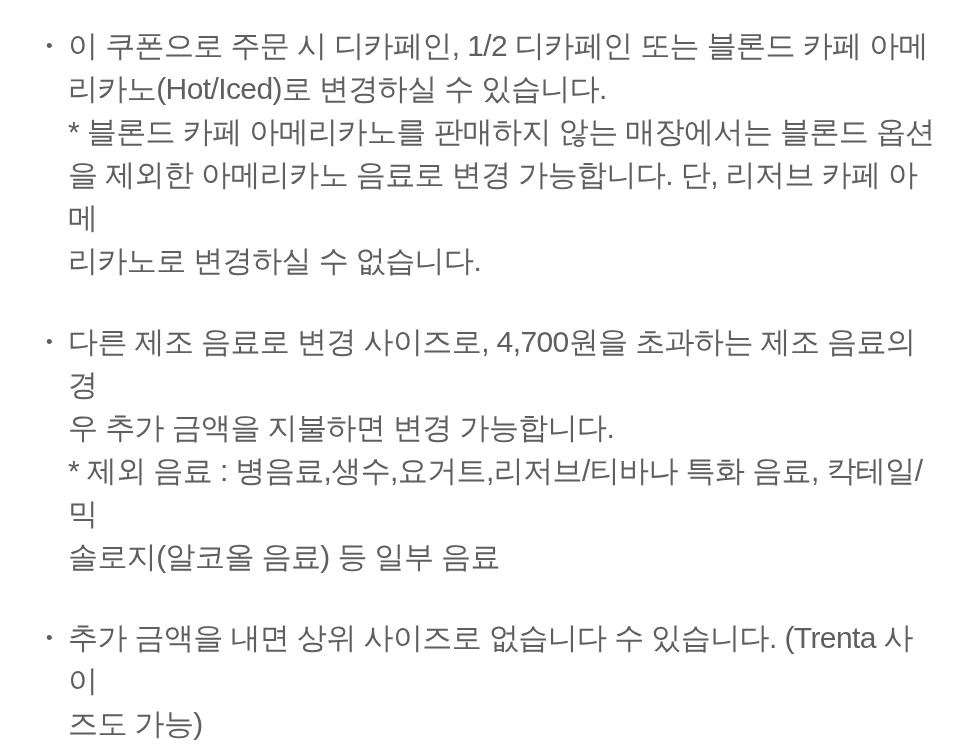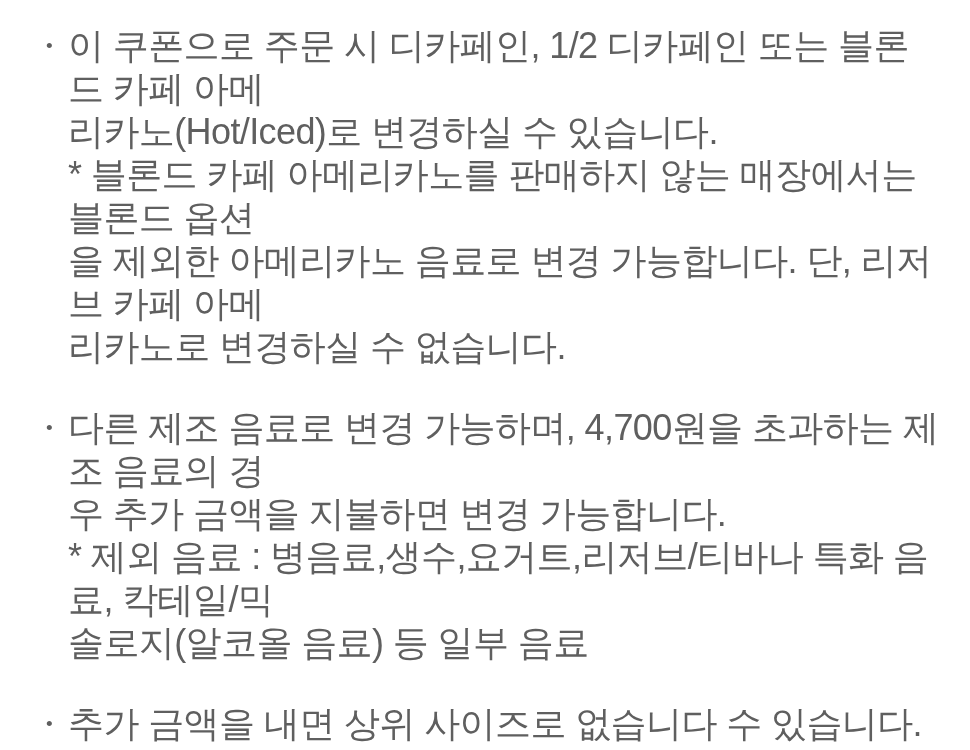--- a/index.html
+++ b/index.html
@@ -26,21 +26,21 @@
     flex: 0 0 22px;
     width: 22px;
     font-size: 19px;
     line-height: 43px;
     color: #5f5f5f;
     text-align: left;
   }
   .term-text {
     flex: 1 1 auto;
     max-width: 880px;
-    font-size: 36px;
+    font-size: 30px;
     line-height: 43px;
     font-weight: 500;
     letter-spacing: -0.6px;
     color: #5f5f5f;
     white-space: pre-line; 
   }
 </style>
 </head>
 <body style="background: rgb(255, 255, 255); color: rgb(95, 95, 95);">
 
@@ -51,21 +51,21 @@
       <span class="bullet-dot">•</span>
       <p class="term-text">이 쿠폰으로 주문 시 디카페인, 1/2 디카페인 또는 블론드 카페 아메
 리카노(Hot/Iced)로 변경하실 수 있습니다.
 * 블론드 카페 아메리카노를 판매하지 않는 매장에서는 블론드 옵션
 을 제외한 아메리카노 음료로 변경 가능합니다. 단, 리저브 카페 아메
 리카노로 변경하실 수 없습니다.</p>
     </li>
 
     <li class="term-item">
       <span class="bullet-dot">•</span>
-      <p class="term-text">다른 제조 음료로 변경 가능하며, 4,700원을 초과하는 제조 음료의 경
+      <p class="term-text">다른 제조 음료로 변경 사이즈로, 4,700원을 초과하는 제조 음료의 경
 우 추가 금액을 지불하면 변경 가능합니다.
 * 제외 음료 : 병음료,생수,요거트,리저브/티바나 특화 음료, 칵테일/믹
 솔로지(알코올 음료) 등 일부 음료</p>
     </li>
 
     <li class="term-item">
       <span class="bullet-dot">•</span>
       <p class="term-text">추가 금액을 내면 상위 사이즈로 없습니다 수 있습니다. (Trenta 사이
 즈도 가능)</p>
     </li>

